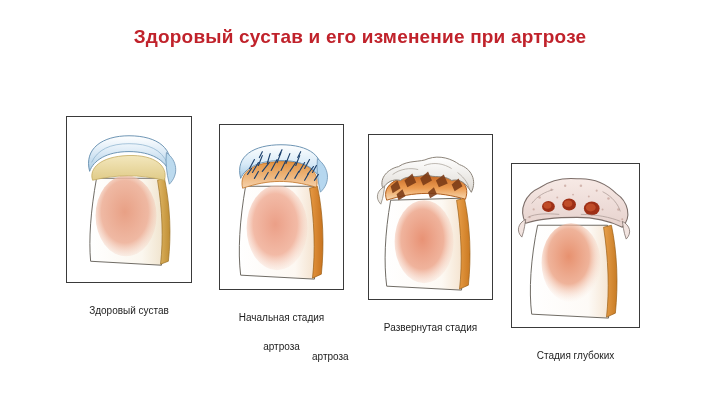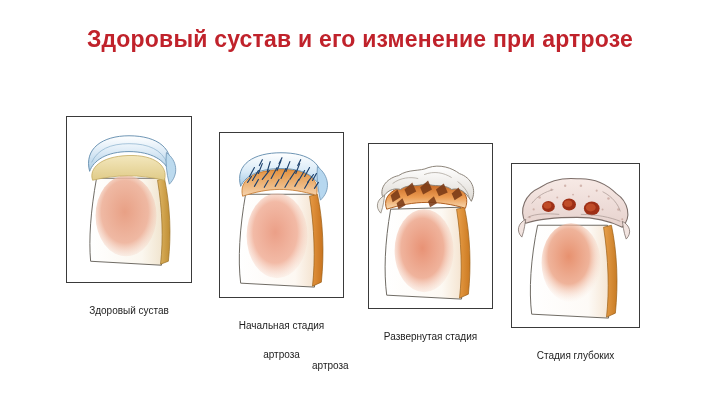--- a/index.html
+++ b/index.html
@@ -9,21 +9,21 @@
     font-family:"Liberation Sans", sans-serif;
     overflow:hidden;
     position:relative;
   }
   #stage{position:relative;width:720px;height:419px;}
 
   .title{
     position:absolute;
     left:0;right:0;top:26px;
     text-align:center;
-    font-size:23px;
+    font-size:19px;
     font-weight:bold;
     letter-spacing:.2px;
     color:#c0222b;
     white-space:nowrap;
   }
 
   .panel{position:absolute;}
   .frame{
     position:absolute;
     left:0;top:0;
@@ -98,21 +98,21 @@
 
           <path d="M101 36 C112 44 114 58 104 68 C101 56 100 46 101 36 Z" fill="#bcdaee" stroke="#6c93b3" stroke-width=".8"></path>
         </svg>
       </div>
     </div>
     <div class="caption" style="left:-4px;top:173px;width:134px;">
       <span class="cap-l1">Здоровый  сустав</span>
     </div>
   </div>
 
-  <div class="panel" style="left:219px;top:132px;width:104px;height:166px;">
+  <div class="panel" style="left:219px;top:124px;width:104px;height:166px;">
     <div class="frame" style="width:125px;height:166px;">
       <div class="bone">
         <svg viewBox="0 0 125 166" preserveAspectRatio="none">
           <defs>
             <linearGradient id="i_cart" x1="0" y1="0" x2="0" y2="1">
               <stop offset="0%" stop-color="#ffffff"></stop>
               <stop offset="55%" stop-color="#d8eaf7"></stop>
               <stop offset="100%" stop-color="#9fc6e2"></stop>
             </linearGradient>
             <linearGradient id="i_plate" x1="0" y1="0" x2="0" y2="1">
@@ -175,21 +175,21 @@
           </g>
         </svg>
       </div>
     </div>
     <div class="caption" style="left:-8px;top:172px;width:141px;">
       <span class="cap-l1">Начальная стадия</span>
       <span class="cap-l2">артроза</span>
     </div>
   </div>
 
-  <div class="panel" style="left:368px;top:143px;width:138px;height:166px;">
+  <div class="panel" style="left:368px;top:134px;width:138px;height:166px;">
     <div class="frame" style="width:125px;height:166px;">
       <div class="bone">
         <svg viewBox="0 0 125 166" preserveAspectRatio="none">
           <defs>
             <linearGradient id="a_cart" x1="0" y1="0" x2="0" y2="1">
               <stop offset="0%" stop-color="#ffffff"></stop>
               <stop offset="100%" stop-color="#dedad4"></stop>
             </linearGradient>
             <linearGradient id="a_plate" x1="0" y1="0" x2="0" y2="1">
               <stop offset="0%" stop-color="#c2601c"></stop>

